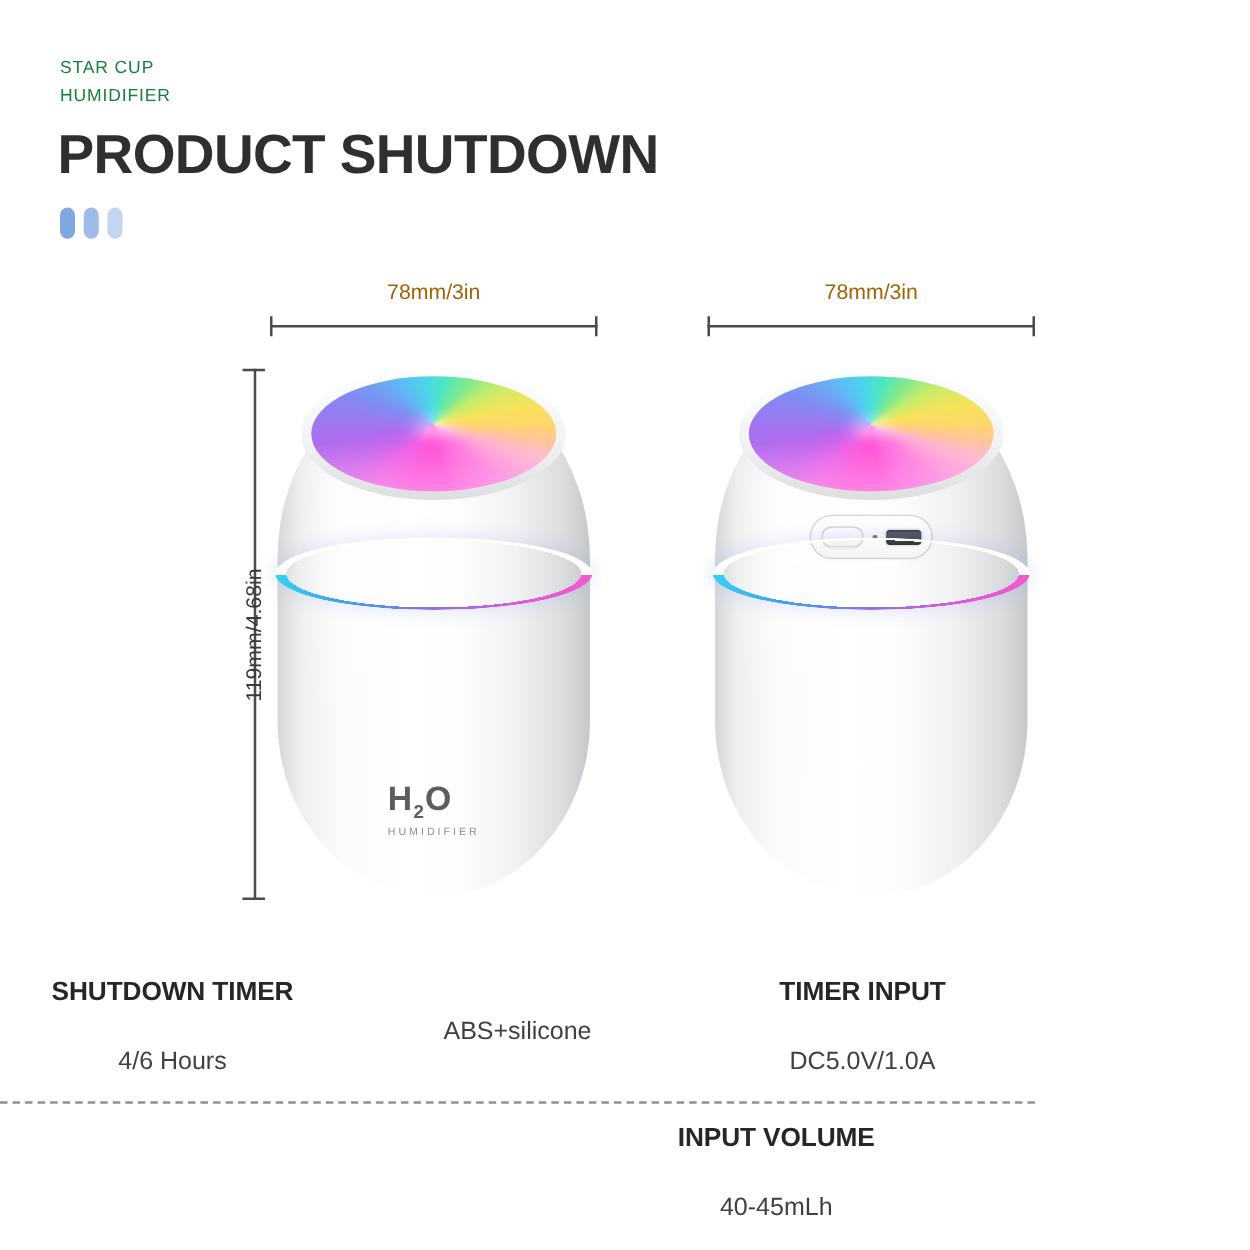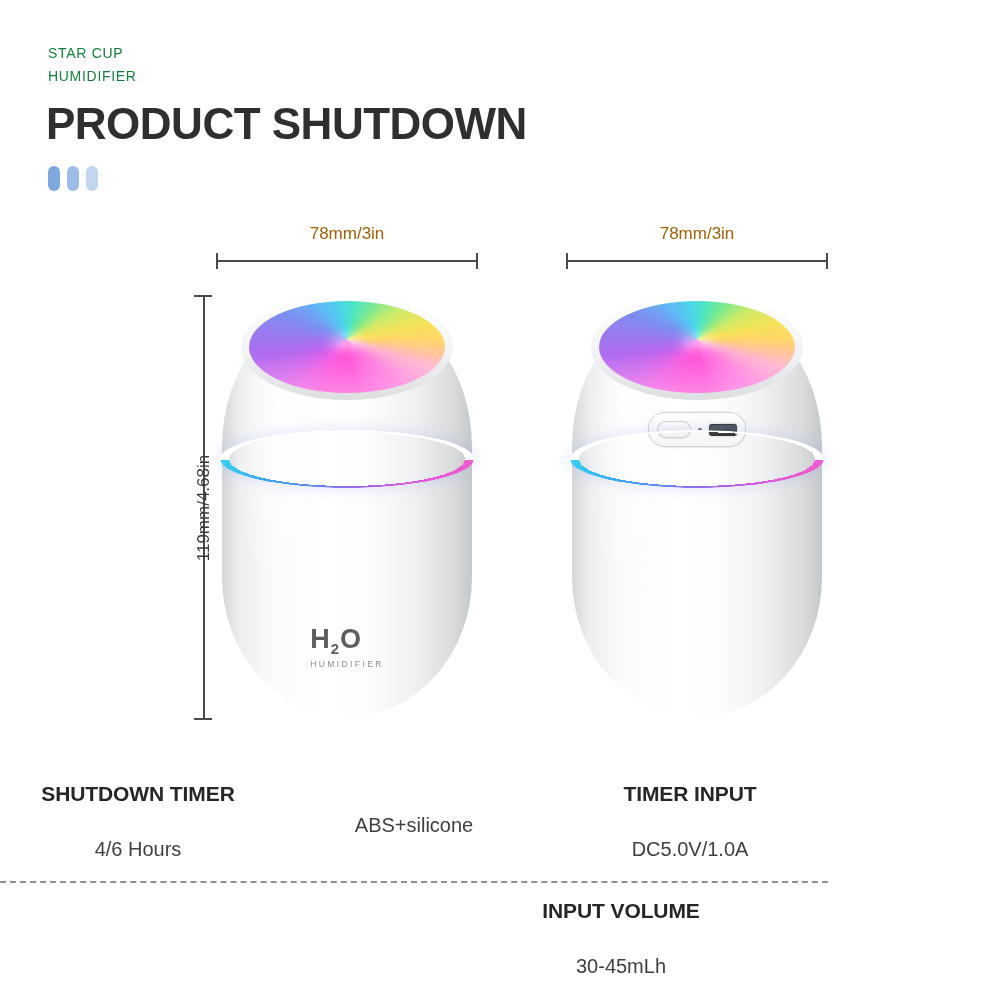--- a/index.html
+++ b/index.html
@@ -332,17 +332,17 @@
     </div>
   </div>
 
   <div class="divider"></div>
 
   <div class="spec-row">
     <div class="spec-cell">
     </div>
     <div class="spec-cell">
       <div class="spec-key">INPUT VOLUME</div>
-      <div class="spec-val">30-45mLh</div>
+      <div class="spec-val">40-45mLh</div>
     </div>
   </div>
 
 </div>
 
 </body></html>

